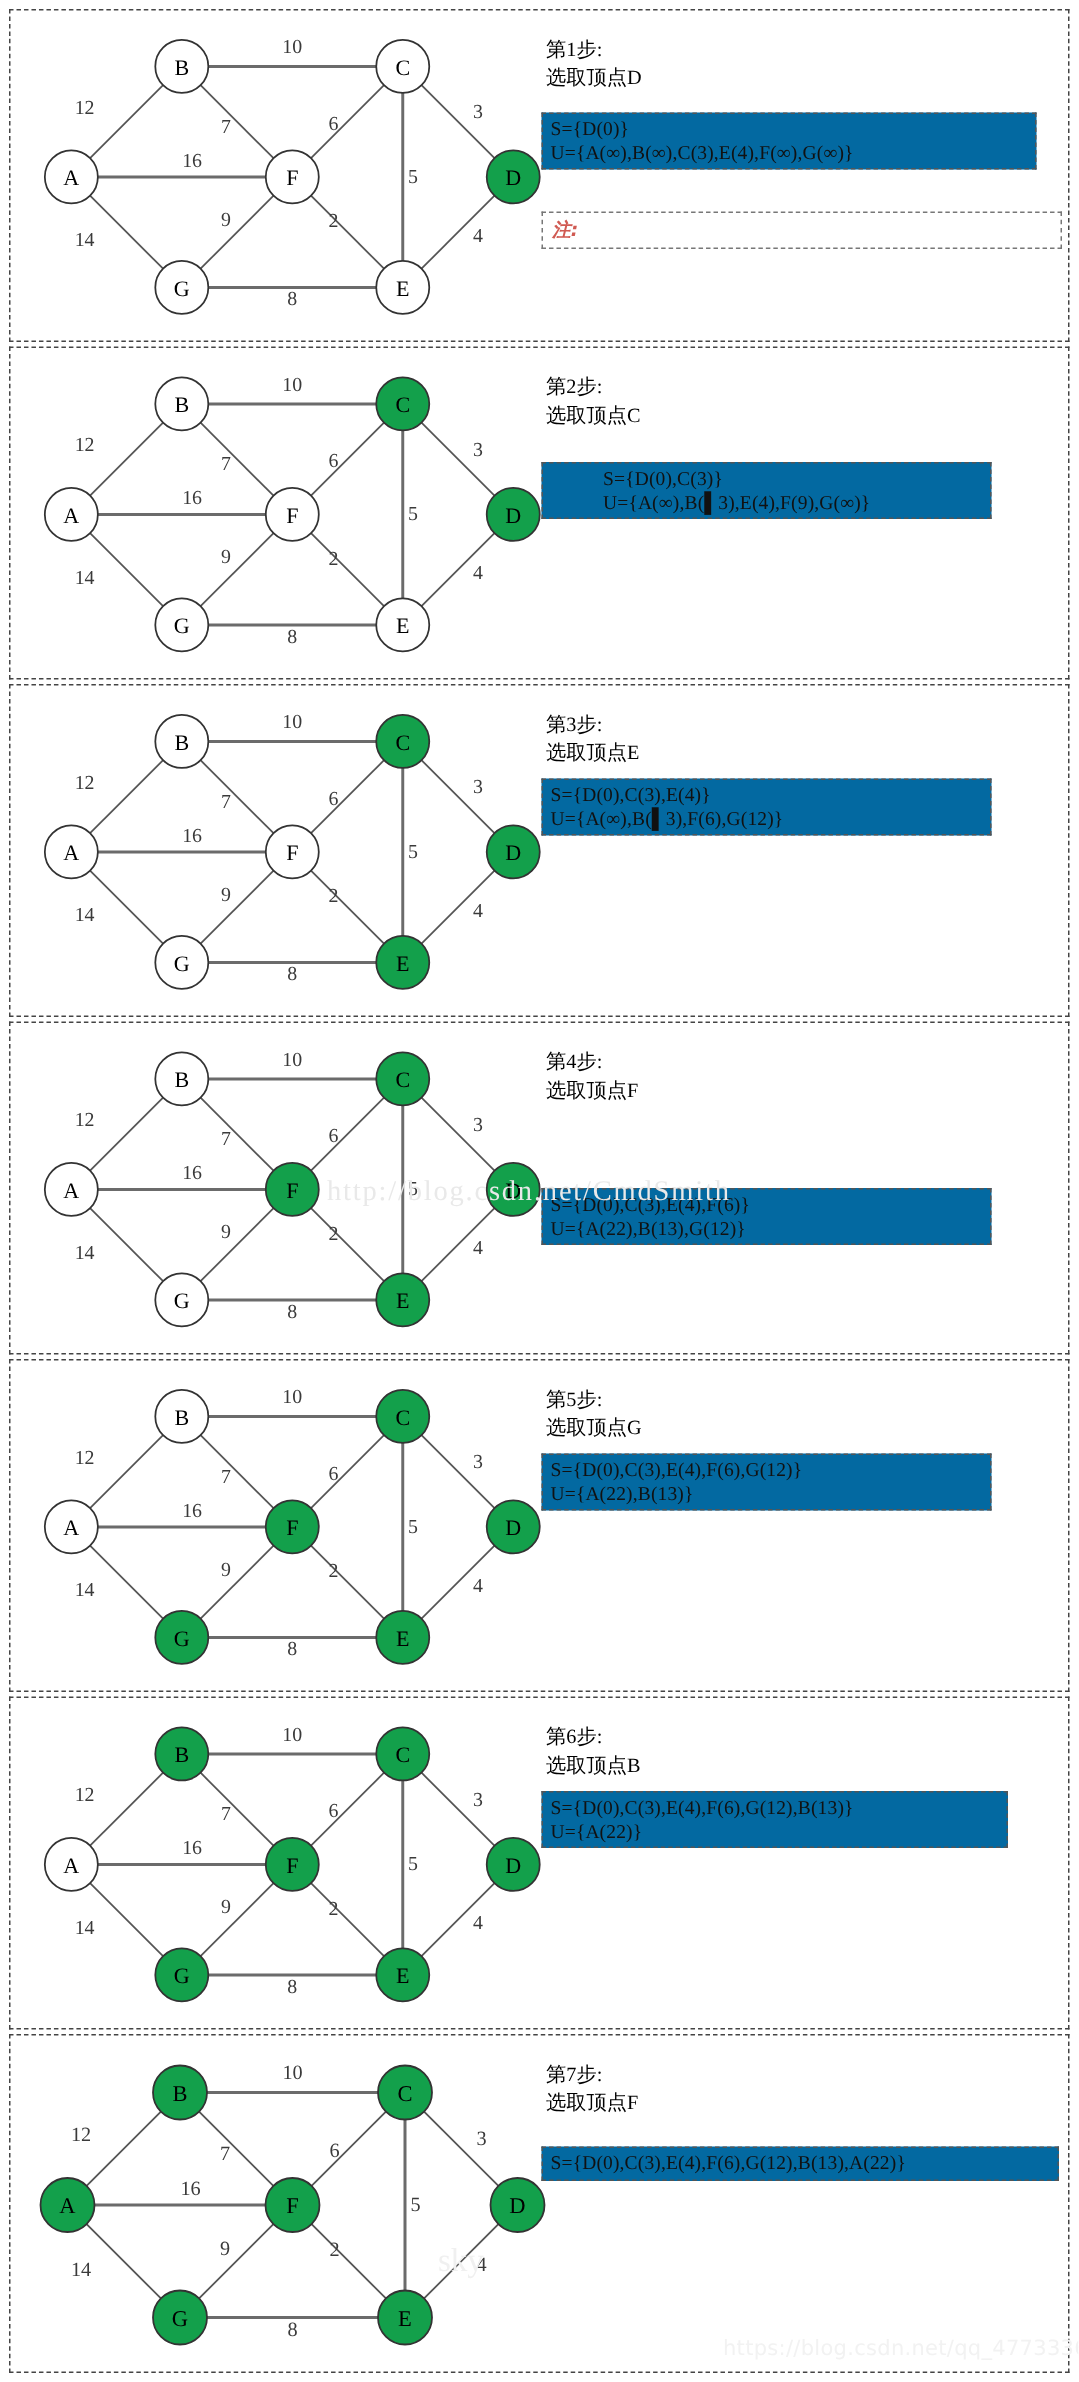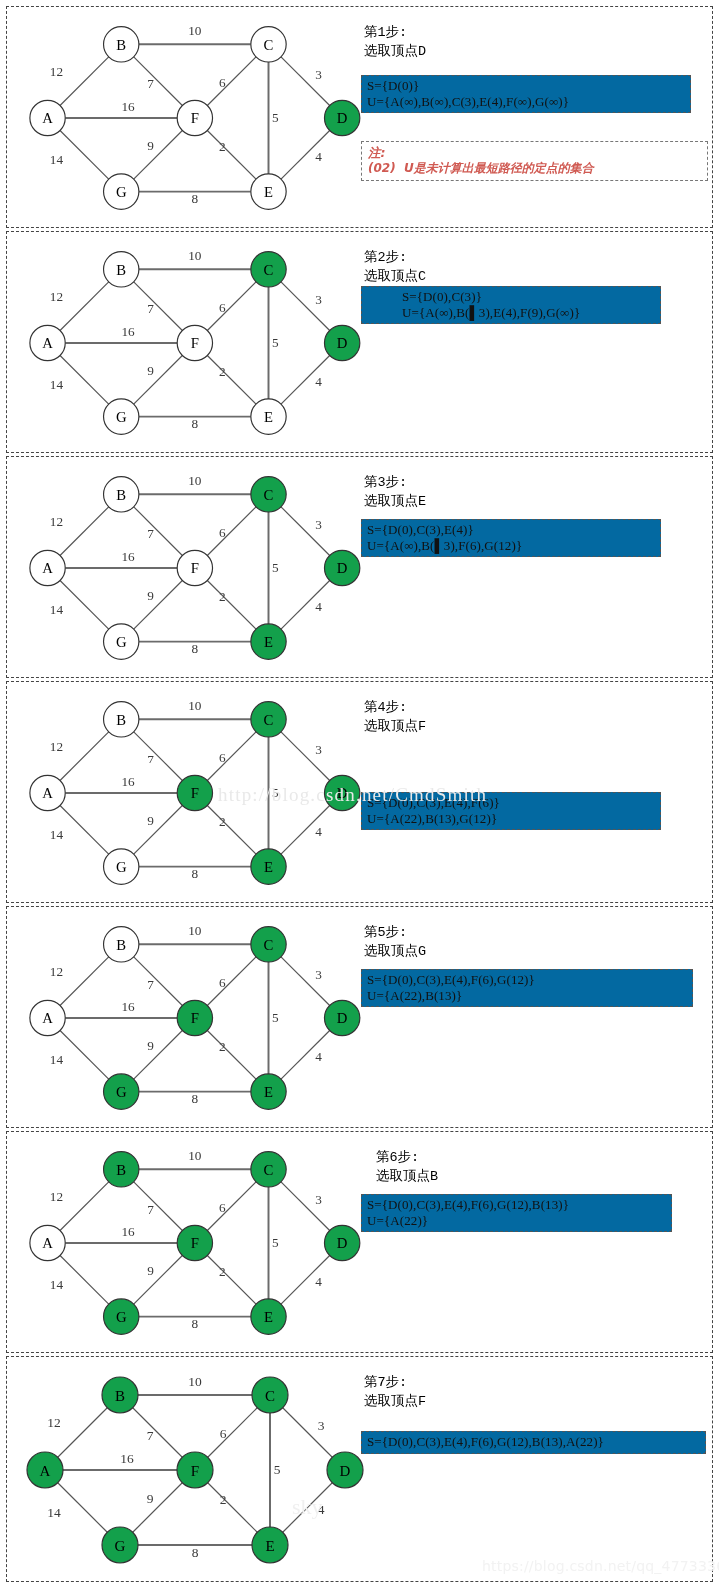--- a/index.html
+++ b/index.html
@@ -9,21 +9,21 @@
   .panel{position:absolute;left:6px;width:707px;box-sizing:border-box;
          border:1px dashed #444;}
   .panel-inner{position:relative;width:100%;height:100%;}
 
   .graph{position:absolute;left:0;top:0;width:360px;height:100%;}
   .graph svg{display:block;}
 
   .right{position:absolute;left:352px;top:0;width:355px;height:100%;}
 
   .steptitle{position:absolute;left:5px;font-size:13.5px;line-height:19px;
-             color:#000;font-family:Liberation Mono, monospace;white-space:pre;}
+             color:#000;font-family:Liberation Serif, serif;white-space:pre;}
 
   .setbox{position:absolute;left:2px;background:#0369a1;border:1px dashed #555;
           box-sizing:border-box;padding:2px 5px 3px 5px;}
   .setline{font-family:"Liberation Serif",serif;font-size:13px;line-height:15.5px;
            color:#111;white-space:nowrap;letter-spacing:0.1px;}
 
   .notebox{position:absolute;left:2px;border:1px dashed #777;box-sizing:border-box;
            background:transparent;padding:3px 6px 4px 6px;}
   .noteline{color:#d05a52;font-style:italic;font-weight:bold;font-size:12px;
             line-height:15.5px;white-space:pre;font-family:"DejaVu Sans",sans-serif;}
@@ -91,21 +91,20 @@
           </svg>
         </div>
         <div class="right">
           <div class="steptitle" style="top: 16px;"><div>第1步:</div><div>选取顶点D</div></div>
           <div class="setbox" style="top: 68px; width: 330px;">
             <div class="setline">S={D(0)}</div>
             <div class="setline">U={A(∞),B(∞),C(3),E(4),F(∞),G(∞)}</div>
           </div>
           <div class="notebox" style="top: 134px; width: 347px;">
             <div class="noteline head">注:</div>
-            <div class="noteline">(02)  U是未计算出最短路径的定点的集合</div>
           </div>
         </div>
       </div>
     </div>
     <div class="panel" style="top: 231px; height: 222px;">
       <div class="panel-inner">
         <div class="graph">
           <svg width="360" height="218" viewBox="0 0 360 222">
             <line x1="50.72792206135786" y1="100.27207793864214" x2="100.27207793864214" y2="50.72792206135786" class="edge"></line>
             <text x="47" y="70" class="wlabel">12</text>
@@ -142,21 +141,21 @@
             <circle cx="263" cy="188" r="18" class="node" fill="#ffffff" stroke="#333333"></circle>
             <text x="263" y="193.5" class="nodelabel" fill="#000">E</text>
             <circle cx="188" cy="113" r="18" class="node" fill="#ffffff" stroke="#333333"></circle>
             <text x="188" y="118.5" class="nodelabel" fill="#000">F</text>
             <circle cx="113" cy="188" r="18" class="node" fill="#ffffff" stroke="#333333"></circle>
             <text x="113" y="193.5" class="nodelabel" fill="#000">G</text>
           </svg>
         </div>
         <div class="right">
           <div class="steptitle" style="top: 16px;"><div>第2步:</div><div>选取顶点C</div></div>
-          <div class="setbox" style="top: 54px; width: 300px; padding-left: 40px;">
+          <div class="setbox" style="top: 76px; width: 300px; padding-left: 40px;">
             <div class="setline">S={D(0),C(3)}</div>
             <div class="setline">U={A(∞),B(▌3),E(4),F(9),G(∞)}</div>
           </div>
         </div>
       </div>
     </div>
     <div class="panel" style="top: 456px; height: 222px;">
       <div class="panel-inner">
         <div class="graph">
           <svg width="360" height="218" viewBox="0 0 360 222">
@@ -301,21 +300,21 @@
             <circle cx="263" cy="188" r="18" class="node" fill="#13a04b" stroke="#333333"></circle>
             <text x="263" y="193.5" class="nodelabel" fill="#04361a">E</text>
             <circle cx="188" cy="113" r="18" class="node" fill="#13a04b" stroke="#333333"></circle>
             <text x="188" y="118.5" class="nodelabel" fill="#04361a">F</text>
             <circle cx="113" cy="188" r="18" class="node" fill="#13a04b" stroke="#333333"></circle>
             <text x="113" y="193.5" class="nodelabel" fill="#04361a">G</text>
           </svg>
         </div>
         <div class="right">
           <div class="steptitle" style="top: 16px;"><div>第5步:</div><div>选取顶点G</div></div>
-          <div class="setbox" style="top: 62px; width: 332px;">
+          <div class="setbox" style="top: 62px; width: 300px;">
             <div class="setline">S={D(0),C(3),E(4),F(6),G(12)}</div>
             <div class="setline">U={A(22),B(13)}</div>
           </div>
         </div>
       </div>
     </div>
     <div class="panel" style="top: 1131px; height: 222px;">
       <div class="panel-inner">
         <div class="graph">
           <svg width="360" height="218" viewBox="0 0 360 222">
@@ -353,21 +352,21 @@
             <text x="338" y="118.5" class="nodelabel" fill="#04361a">D</text>
             <circle cx="263" cy="188" r="18" class="node" fill="#13a04b" stroke="#333333"></circle>
             <text x="263" y="193.5" class="nodelabel" fill="#04361a">E</text>
             <circle cx="188" cy="113" r="18" class="node" fill="#13a04b" stroke="#333333"></circle>
             <text x="188" y="118.5" class="nodelabel" fill="#04361a">F</text>
             <circle cx="113" cy="188" r="18" class="node" fill="#13a04b" stroke="#333333"></circle>
             <text x="113" y="193.5" class="nodelabel" fill="#04361a">G</text>
           </svg>
         </div>
         <div class="right">
-          <div class="steptitle" style="top: 16px; margin-left: 12px;"><div>第6步:</div><div>选取顶点B</div></div>
+          <div class="steptitle" style="top: 16px;"><div>第6步:</div><div>选取顶点B</div></div>
           <div class="setbox" style="top: 62px; width: 311px;">
             <div class="setline">S={D(0),C(3),E(4),F(6),G(12),B(13)}</div>
             <div class="setline">U={A(22)}</div>
           </div>
         </div>
       </div>
     </div>
     <div class="panel" style="top: 1356px; height: 226px;">
       <div class="panel-inner">
         <div class="graph">

